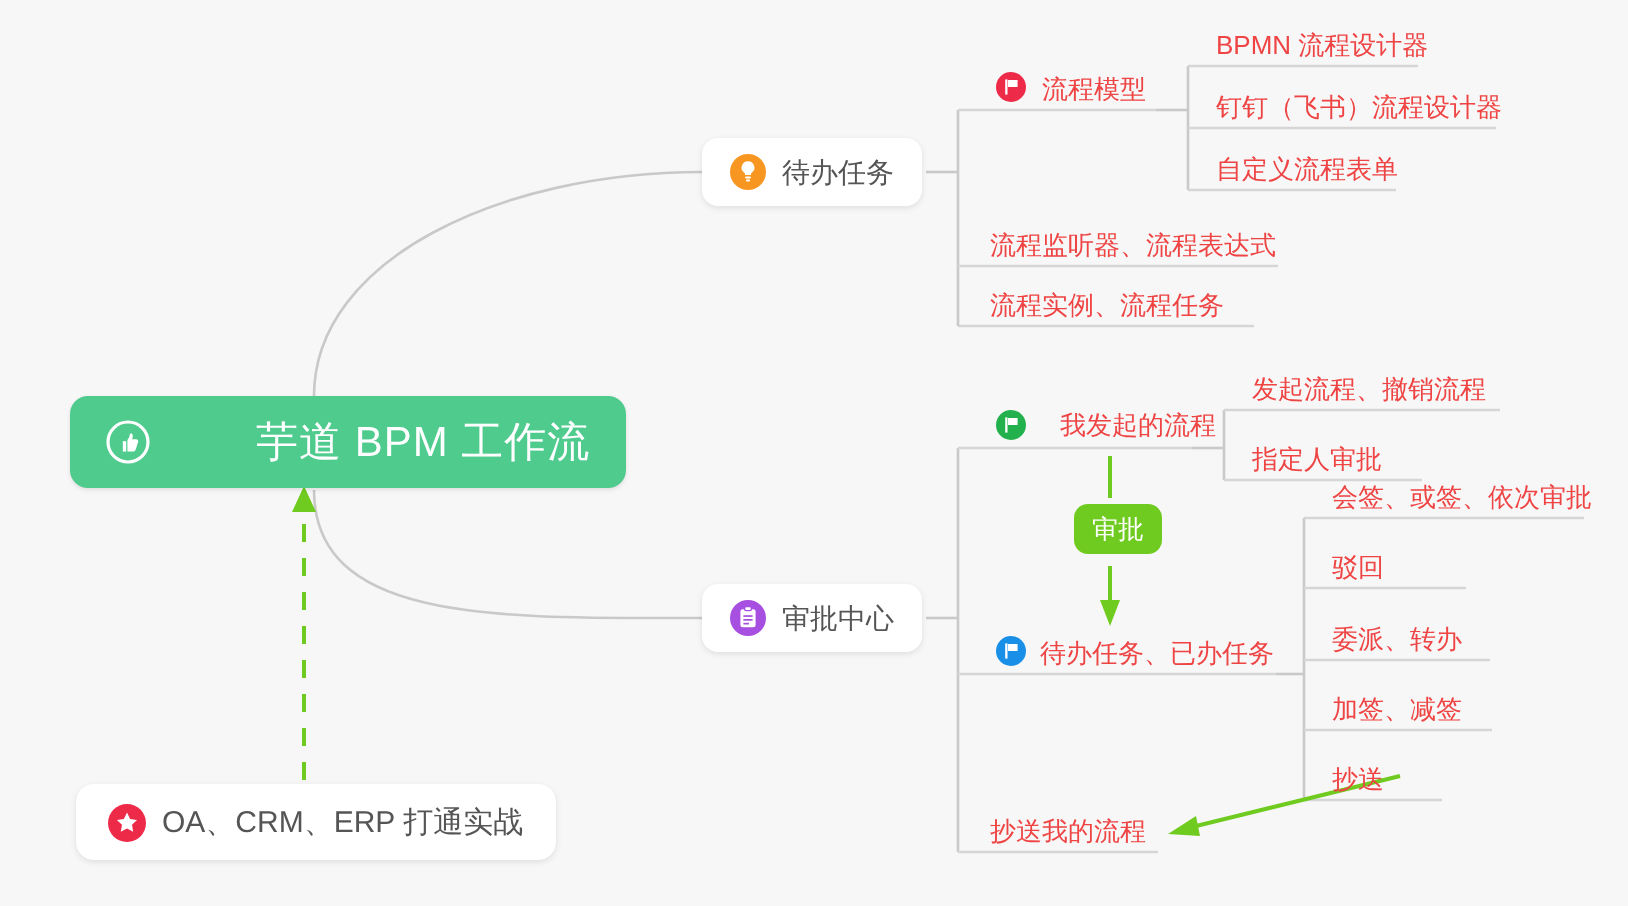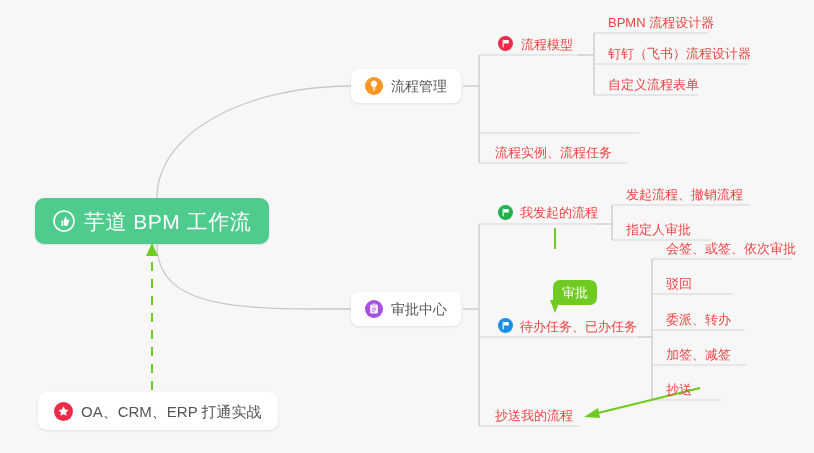--- a/index.html
+++ b/index.html
@@ -24,20 +24,21 @@
     height:46px;
     box-shadow:0 1px 2px rgba(0,0,0,.10);
     box-sizing:border-box;
   }
   .root-label{
     color:#ffffff;
     font-size:21px;
     letter-spacing:.5px;
     white-space:nowrap;
     line-height:1;
+    margin-left:44px;
   }
 
   
   .card-node{
     position:absolute;
     display:flex;align-items:center;gap:8px;
     background:#ffffff;
     border-radius:8px;
     padding:0 14px;
     height:34px;
@@ -144,55 +145,56 @@
 
   <div class="card-node" style="left:351px;top:69px;">
     <span class="ico">
       <svg width="18" height="18" viewBox="0 0 18 18">
         <circle cx="9" cy="9" r="9" fill="#F89622"></circle>
         <path d="M9 3.6 a3.2 3.2 0 0 0-2 5.7 c.4.35.55.7.55 1.15 h2.9 c0-.45.15-.8.55-1.15 A3.2 3.2 0 0 0 9 3.6 z" fill="#ffffff"></path>
         <rect x="7.55" y="11.2" width="2.9" height="1.0" rx=".45" fill="#ffffff"></rect>
         <rect x="8.0" y="12.8" width="2.0" height=".95" rx=".45" fill="#ffffff"></rect>
       </svg>
     </span>
-    <span class="card-label">流程管理</span>
+    <span class="card-label">待办任务</span>
   </div>
 
   <div class="leaf" style="left:492px;top:36px;display:flex;align-items:flex-end;gap:8px;">
     <span class="ico">
       <svg width="15" height="15" viewBox="0 0 15 15">
         <circle cx="7.5" cy="7.5" r="7.5" fill="#EE2A49"></circle>
         <rect x="4.6" y="3.7" width="1.15" height="7.6" fill="#ffffff"></rect>
         <path d="M6.0 4.0 h4.8 v3.5 H6.0 z" fill="#ffffff"></path>
       </svg>
     </span>
     <span>流程模型</span>
   </div>
 
+  <div class="leaf" style="left:489px;top:116px;">流程监听器、流程表达式</div>
   <div class="leaf" style="left:489px;top:146px;">流程实例、流程任务</div>
 
   <div class="leaf" style="left:602px;top:16px;">BPMN 流程设计器</div>
   <div class="leaf" style="left:602px;top:47px;">钉钉（飞书）流程设计器</div>
   <div class="leaf" style="left:602px;top:78px;">自定义流程表单</div>
 
   <div class="card-node" style="left:351px;top:292px;">
     <span class="ico">
       <svg width="18" height="18" viewBox="0 0 18 18">
         <circle cx="9" cy="9" r="9" fill="#A74FE0"></circle>
         <rect x="5.2" y="4.6" width="7.6" height="9.0" rx="1.1" fill="#ffffff"></rect>
         <rect x="7.3" y="3.3" width="3.4" height="2.0" rx=".8" fill="#ffffff" stroke="#A74FE0" stroke-width=".7"></rect>
         <rect x="6.7" y="7.6" width="4.6" height=".85" fill="#A74FE0"></rect>
         <rect x="6.7" y="9.5" width="4.6" height=".85" fill="#A74FE0"></rect>
         <rect x="6.7" y="11.4" width="2.8" height=".85" fill="#A74FE0"></rect>
       </svg>
     </span>
     <span class="card-label">审批中心</span>
   </div>
 
-  <div class="leaf" style="left:492px;top:205px;display:flex;align-items:center;gap:7px;justify-content:center;">
+  <div class="leaf" style="left:492px;top:205px;display:flex;align-items:center;gap:17px;justify-content:center;">
     <span class="ico">
       <svg width="15" height="15" viewBox="0 0 15 15">
         <circle cx="7.5" cy="7.5" r="7.5" fill="#22B14C"></circle>
         <rect x="4.6" y="3.7" width="1.15" height="7.6" fill="#ffffff"></rect>
         <path d="M6.0 4.0 h4.8 v3.5 H6.0 z" fill="#ffffff"></path>
       </svg>
     </span>
     <span>我发起的流程</span>
   </div>
 
@@ -211,21 +213,21 @@
 
   <div class="leaf" style="left:620px;top:188px;">发起流程、撤销流程</div>
   <div class="leaf" style="left:620px;top:223px;">指定人审批</div>
 
   <div class="leaf" style="left:660px;top:242px;">会签、或签、依次审批</div>
   <div class="leaf" style="left:660px;top:277px;">驳回</div>
   <div class="leaf" style="left:660px;top:313px;">委派、转办</div>
   <div class="leaf" style="left:660px;top:348px;">加签、减签</div>
   <div class="leaf" style="left:660px;top:383px;">抄送</div>
 
-  <div class="badge" style="left:553px;top:252px;margin-top:28px;">审批</div>
+  <div class="badge" style="left:537px;top:252px;">审批</div>
 
   <div class="card-node" style="left:38px;top:392px;padding:0 16px;height:38px;border-radius:9px;">
     <span class="ico">
       <svg width="19" height="19" viewBox="0 0 19 19">
         <circle cx="9.5" cy="9.5" r="9.5" fill="#EE2A49"></circle>
         <path d="M9.5 4.3 l1.55 3.15 3.48.5 -2.52 2.45 .6 3.46 -3.11-1.63 -3.11 1.63 .6-3.46 -2.52-2.45 3.48-.5 z" fill="#ffffff"></path>
       </svg>
     </span>
     <span class="card-label" style="font-size:15px;">OA、CRM、ERP 打通实战</span>
   </div>

